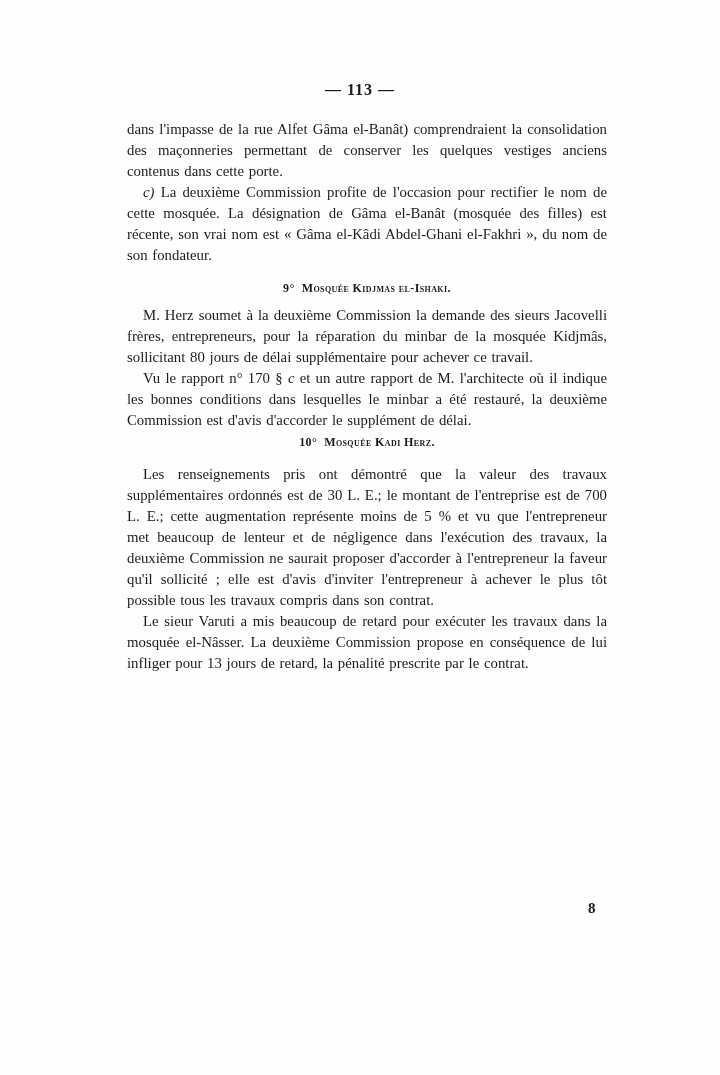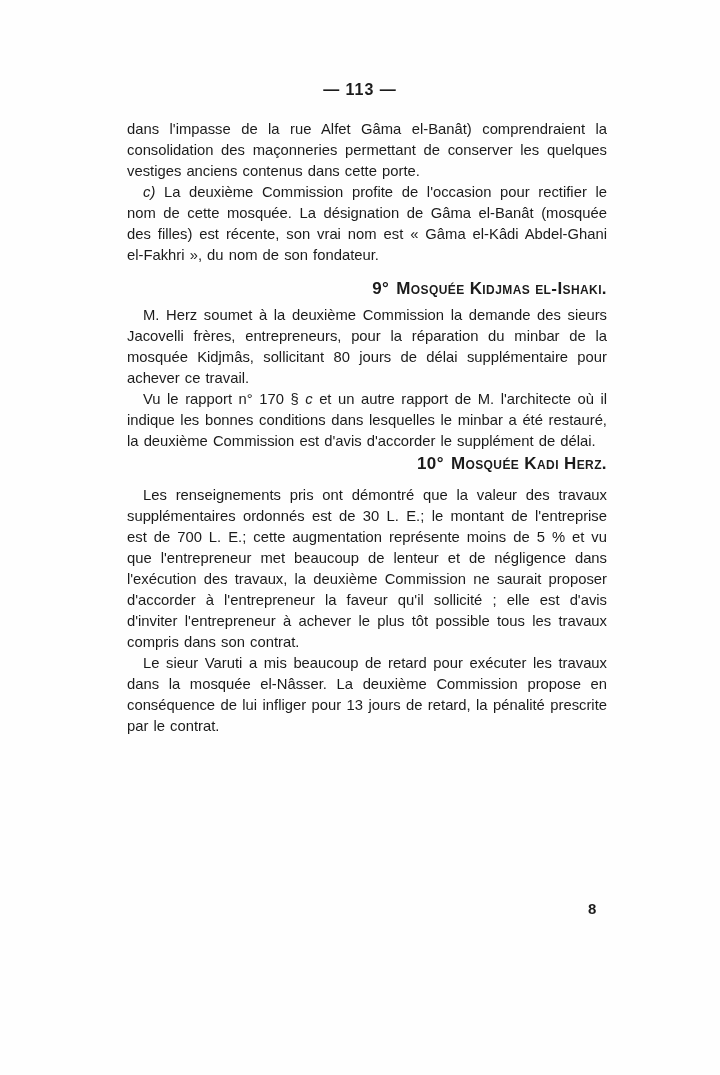--- a/index.html
+++ b/index.html
@@ -8,21 +8,21 @@
     padding: 0;
     background: #e9e9e9;
   }
   .page {
     position: relative;
     width: 720px;
     height: 1075px;
     margin: 0 auto;
     background: #fefefe;
     color: #1b1b1b;
-    font-family: Liberation Sans, sans-serif;
+    font-family: Liberation Serif, serif;
     overflow: hidden;
   }
   .pagenum {
     position: absolute;
     top: 81px;
     left: 0;
     right: 0;
     text-align: center;
     font-weight: bold;
     font-size: 16px;
@@ -40,22 +40,22 @@
   .textblock p {
     margin: 0;
     text-indent: 16px;
     word-spacing: 1px;
   }
   .textblock p.noindent {
     text-indent: 0;
   }
   h2.section {
     margin: 12px 0 6px 0;
-    text-align: right;
-    font-size: 17px;
+    text-align: center;
+    font-size: 12px;
     font-weight: bold;
     letter-spacing: 0.4px;
     text-indent: 0;
   }
   h2.section .hnum {
     margin-right: 7px;
   }
   h2.section .htitle {
     font-variant: small-caps;
   }

